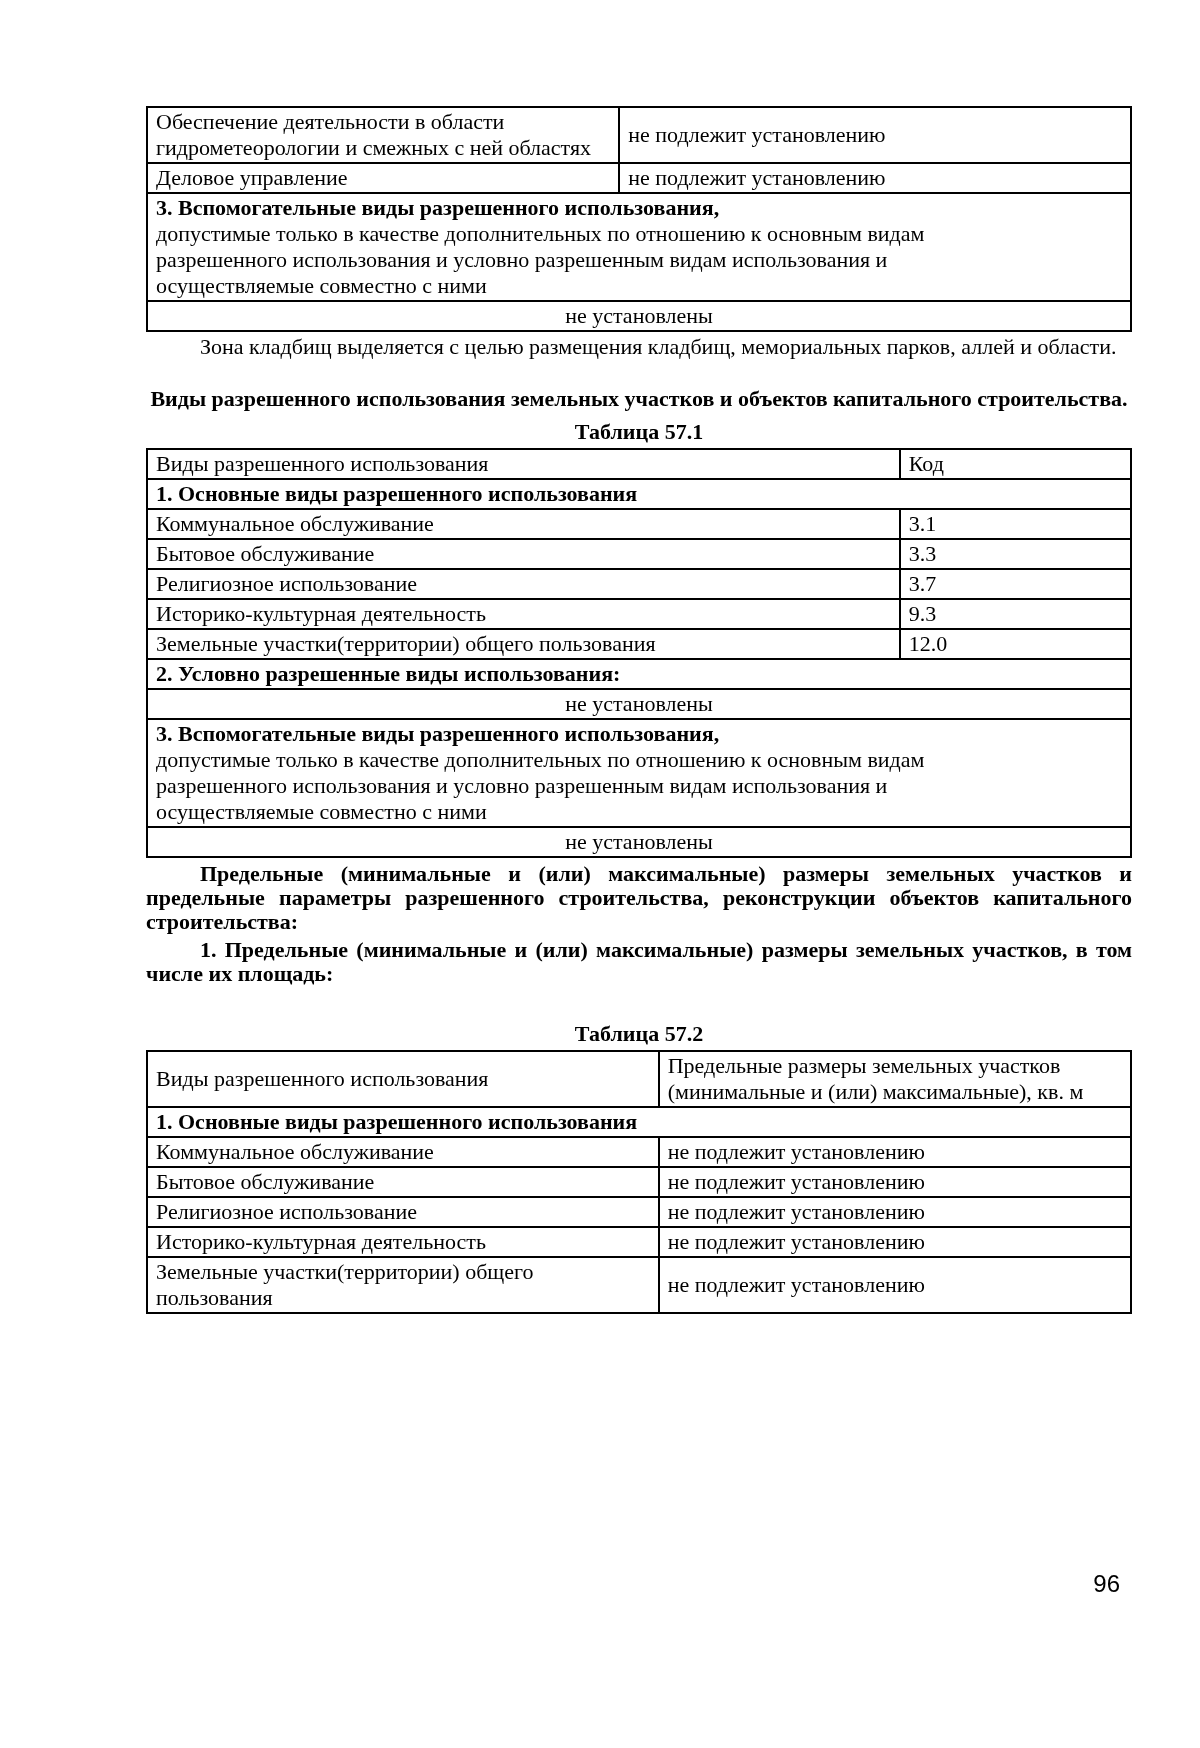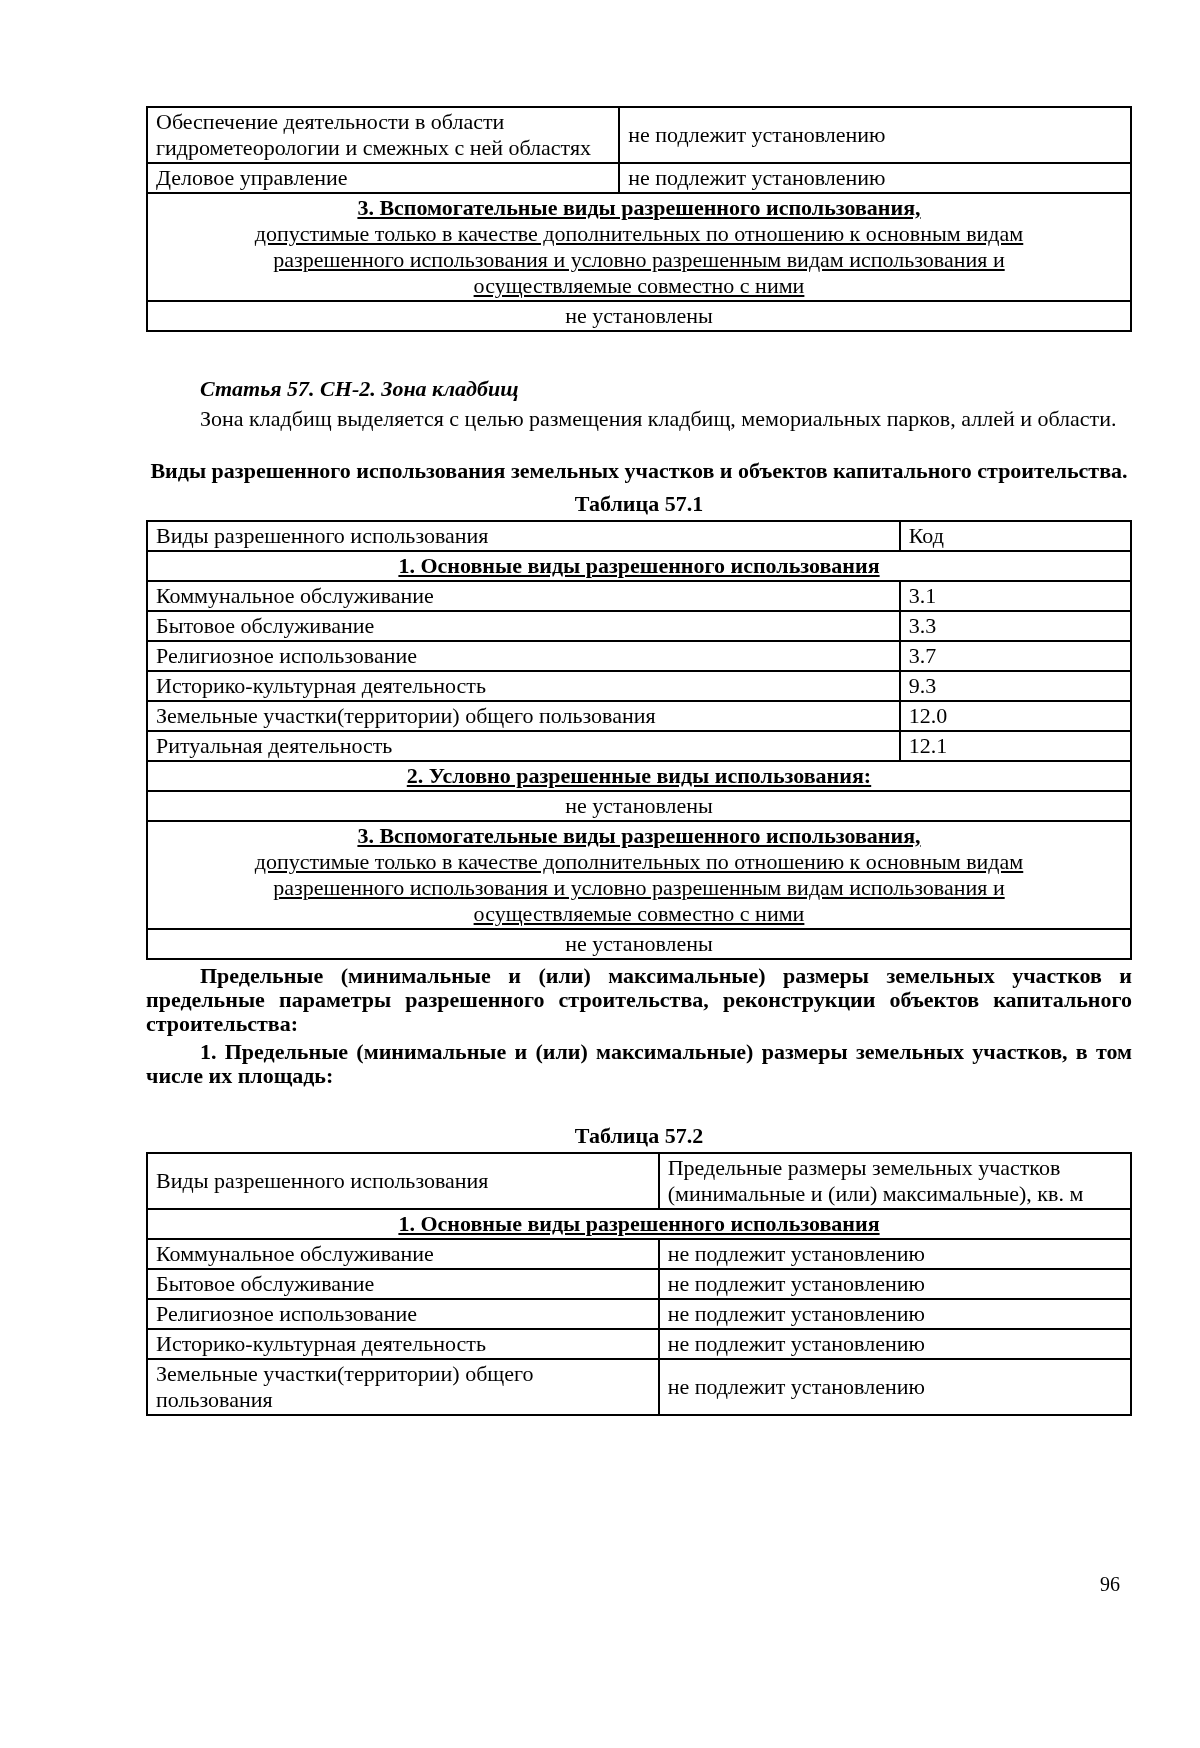--- a/index.html
+++ b/index.html
@@ -22,21 +22,21 @@
     border-radius: 25px;
   }
   .doc-table td {
     border: 2px solid #000000;
     padding: 1px 8px;
     line-height: 26px;
     vertical-align: middle;
     overflow: hidden;
   }
   .cell-center { text-align: left; }
-  .section-cell { text-align: center; padding: 3px 8px; text-decoration: underline; }
+  .section-cell { text-align: left; padding: 3px 8px; }
   .section-title { font-weight: bold; }
   .nu-cell { text-align: center; }
   .article-heading {
     margin: 42px 0 0;
     text-indent: 54px;
     font-weight: bold;
     font-style: italic;
     line-height: 30px;
   }
   .body-par {
@@ -62,22 +62,22 @@
     margin: 4px 0 0;
     font-weight: bold;
     text-align: justify;
     text-indent: 54px;
     line-height: 24px;
   }
   .page-number {
     position: absolute;
     top: 1572px;
     right: 80px;
-    font-family: Liberation Serif, serif;
-    font-size: 20px;
+    font-family: Liberation Sans, sans-serif;
+    font-size: 24px;
     line-height: 24px;
   }
 </style>
 </head>
 <body>
 
 <div class="page">
 
   <table class="doc-table">
     <colgroup>
@@ -100,21 +100,20 @@
         <div>разрешенного использования и условно разрешенным видам использования и</div>
         <div>осуществляемые совместно с ними</div>
       </td>
     </tr>
     <tr>
       <td colspan="2" class="nu-cell">не установлены</td>
     </tr>
   </tbody>
     </table>
 
-  <p class="article-heading">Статья 57. СН-2. Зона кладбищ</p>
   <p class="body-par">Зона кладбищ выделяется с целью размещения кладбищ, мемориальных парков, аллей и области.</p>
 
   <p class="center-heading">Виды разрешенного использования земельных участков и объектов капитального строительства.</p>
 
   <p class="table-caption">Таблица 57.1</p>
   <table class="doc-table">
     <colgroup>
         <col style="width:76.5%">
         <col style="width:23.5%">
       </colgroup>
@@ -140,24 +139,20 @@
     </tr>
     <tr>
       <td>Историко-культурная деятельность</td>
       <td class="cell-center">9.3</td>
     </tr>
     <tr>
       <td>Земельные участки(территории) общего пользования</td>
       <td class="cell-center">12.0</td>
     </tr>
     <tr>
-      <td>Ритуальная деятельность</td>
-      <td class="cell-center">12.1</td>
-    </tr>
-    <tr>
       <td colspan="2" class="section-cell section-title">2. Условно разрешенные виды использования:</td>
     </tr>
     <tr>
       <td colspan="2" class="nu-cell">не установлены</td>
     </tr>
     <tr>
       <td colspan="2" class="section-cell">
         <div class="section-title">3. Вспомогательные виды разрешенного использования,</div>
         <div>допустимые только в качестве дополнительных по отношению к основным видам</div>
         <div>разрешенного использования и условно разрешенным видам использования и</div>

